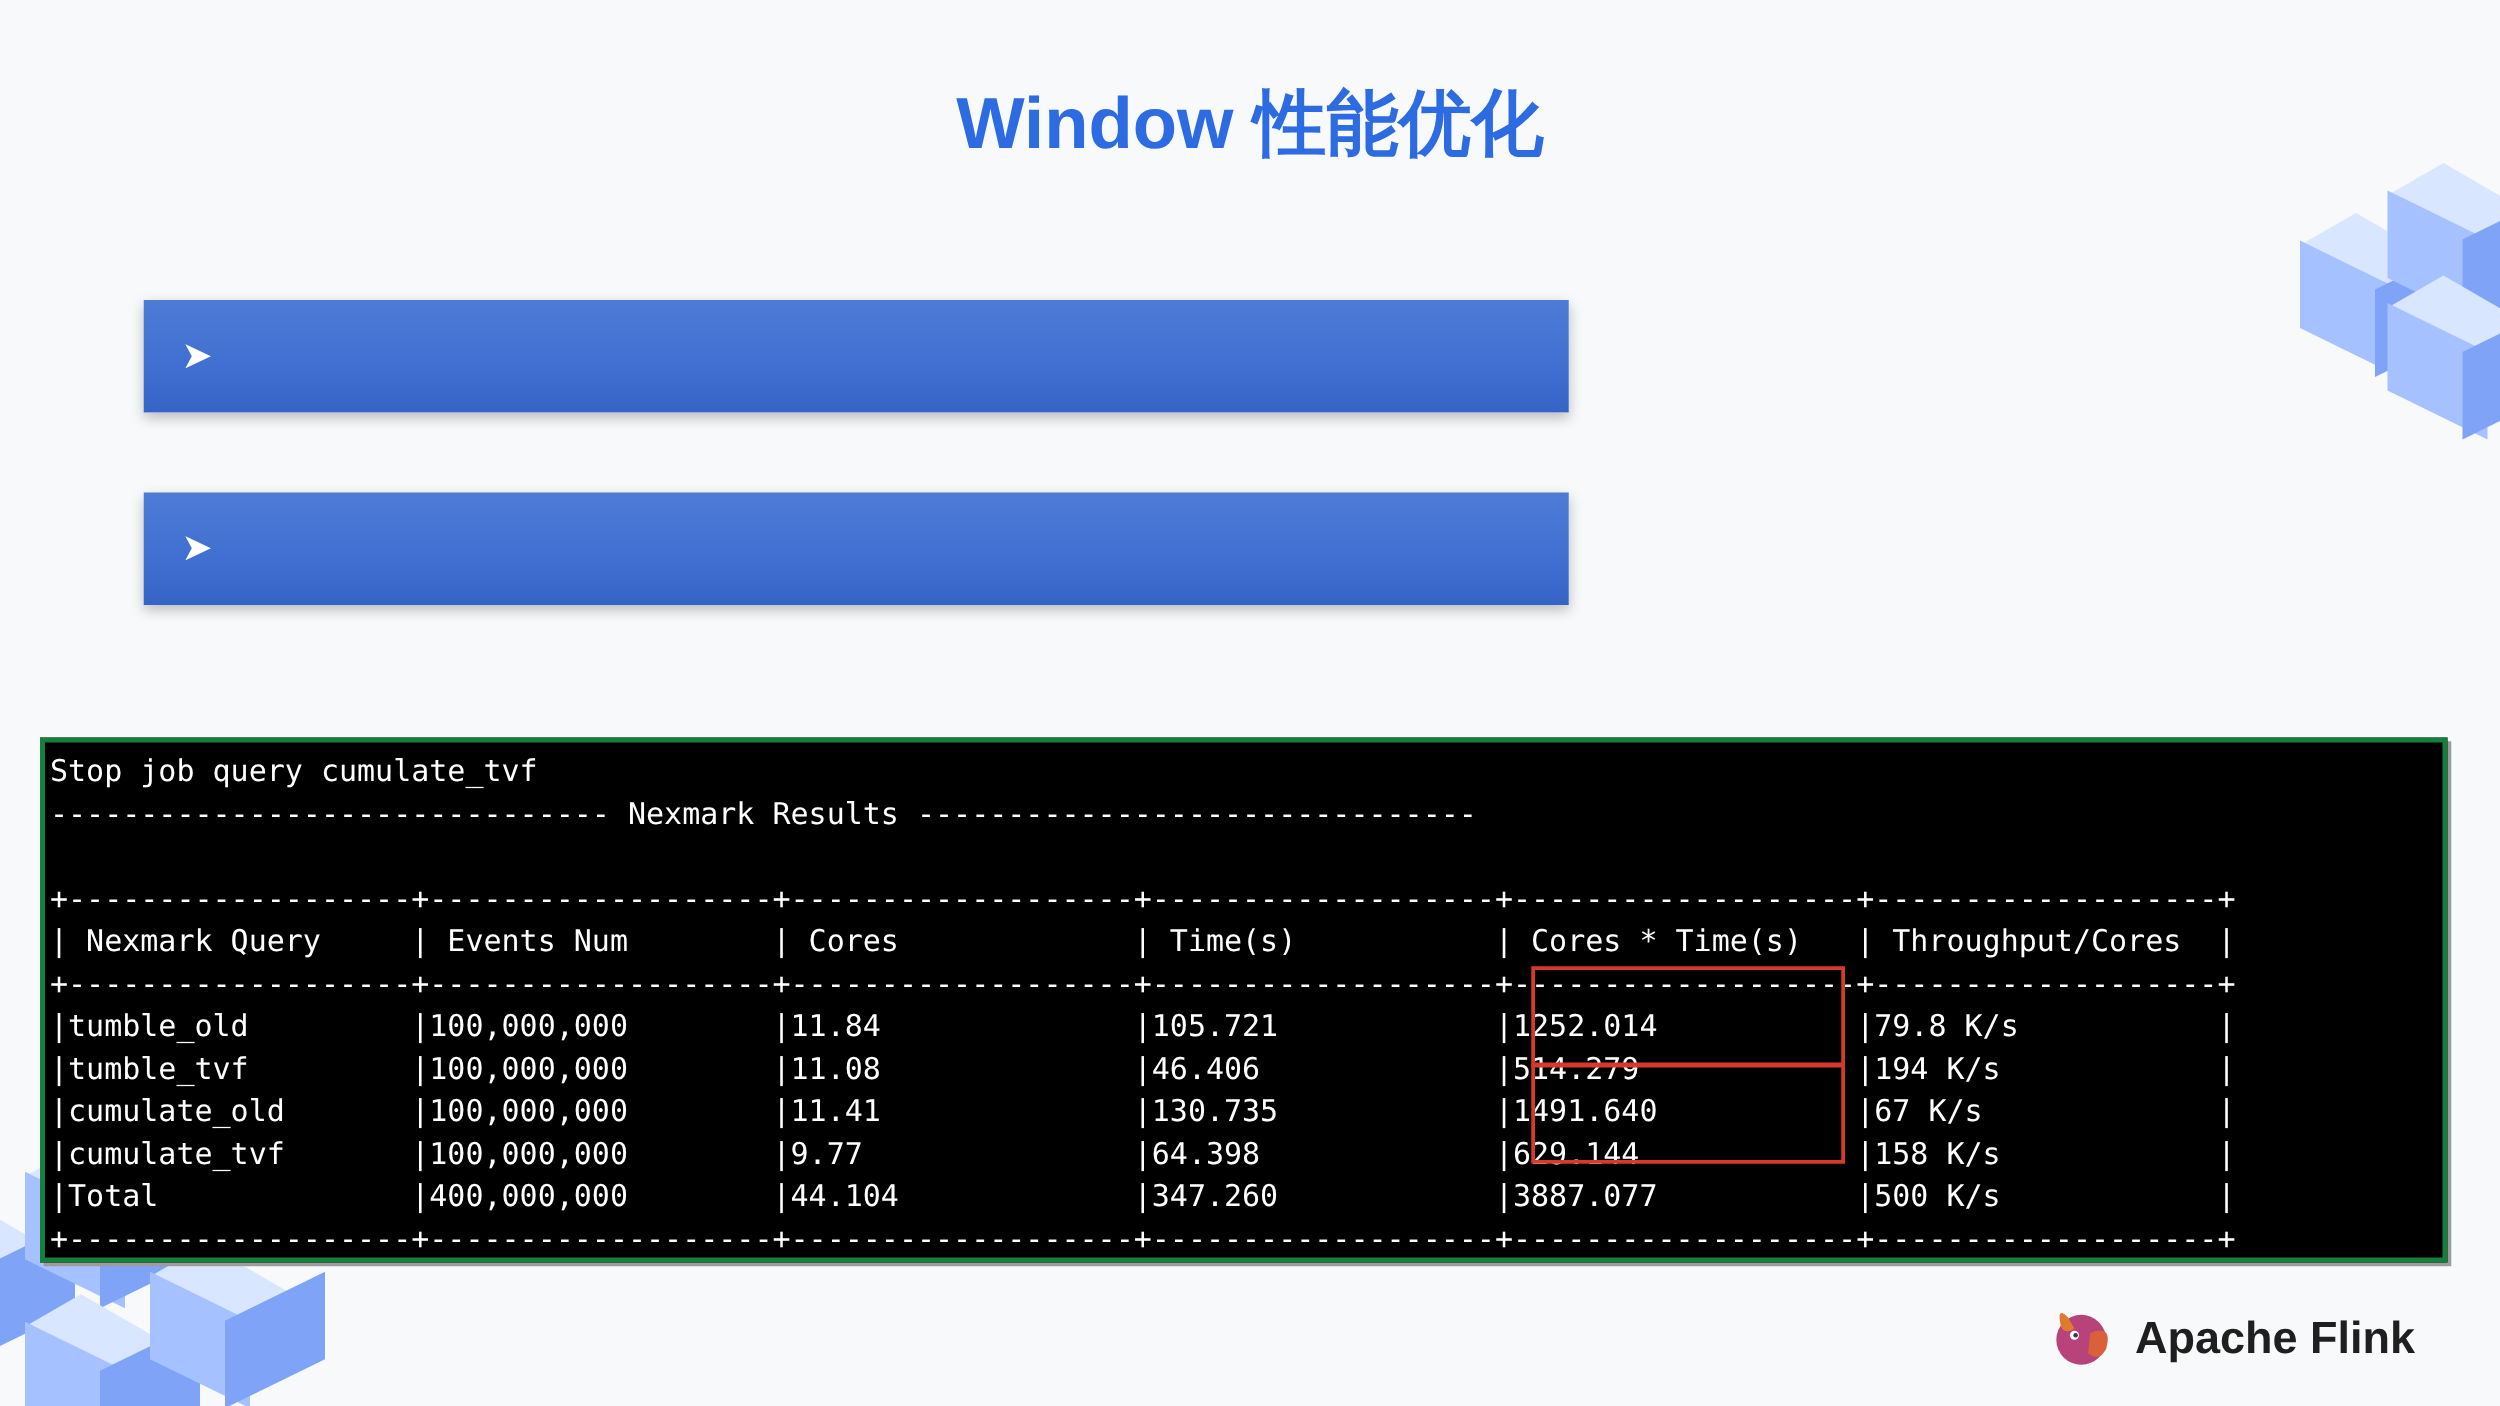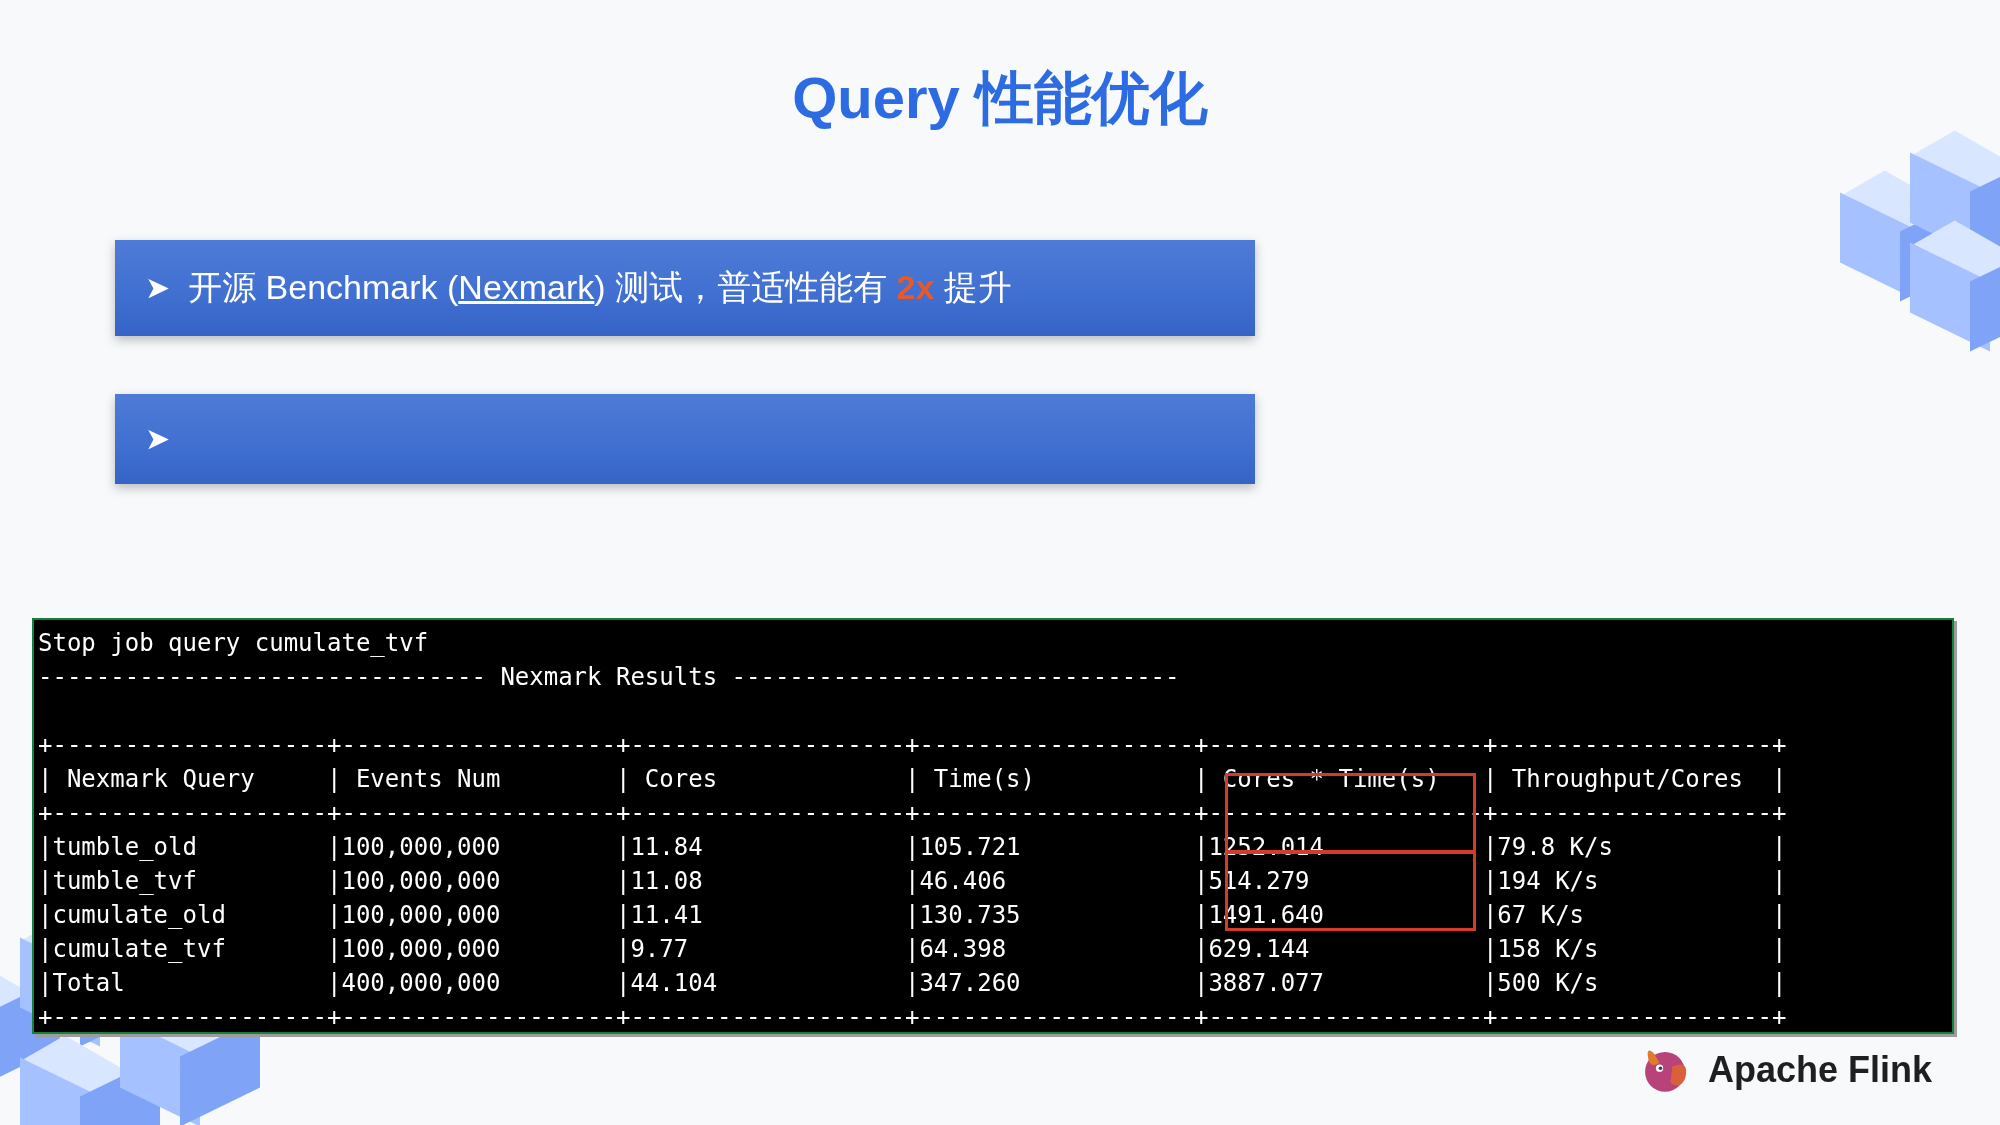--- a/index.html
+++ b/index.html
@@ -74,25 +74,25 @@
   }
   .callout .underline { text-decoration: underline; }
   .callout .two-x { color:#e7582b; font-weight:600; }
   .callout1 { top: 240px; }
   .callout2 { top: 394px; }
 
   
   .terminal-wrap {
     position: absolute;
     left: 32px;
-    top: 618px;
+    top: 590px;
     width: 1910px;
     height: 400px;
     background:#000000;
-    border: 2px solid #15803d;
+    border: 4px solid #15803d;
     box-shadow: 3px 3px 0 #9c9c9c;
     color:#ffffff;
     font-family: "Menlo", "Consolas", monospace;
     font-size: 24px;
     line-height: 34px;
     white-space: pre;
     overflow:hidden;
     padding: 6px 4px;
   }
 
@@ -159,27 +159,24 @@
       <div class="face left"></div>
       <div class="face right"></div>
     </div>
   <div class="iso-cube" style="left:240px; top:120px;">
       <div class="face top"></div>
       <div class="face left"></div>
       <div class="face right"></div>
     </div>
 </div>
 
-<div class="slide-title">Query 性能优化</div>
+<div class="slide-title">Window 性能优化</div>
 
 <div class="callout callout1">
   <span class="arrow">➤</span>
-  <span>
-    <span>开源 Benchmark (</span><span class="underline">Nexmark</span><span>) 测试，普适性能有 </span><span class="two-x">2x</span><span> 提升</span>
-  </span>
 </div>
 
 <div class="callout callout2">
   <span class="arrow">➤</span>
 </div>
 
 <div class="terminal-wrap"><span>Stop job query cumulate_tvf</span>
 <span>------------------------------- Nexmark Results -------------------------------</span>
 
 <span>+-------------------+-------------------+-------------------+-------------------+-------------------+-------------------+</span>

